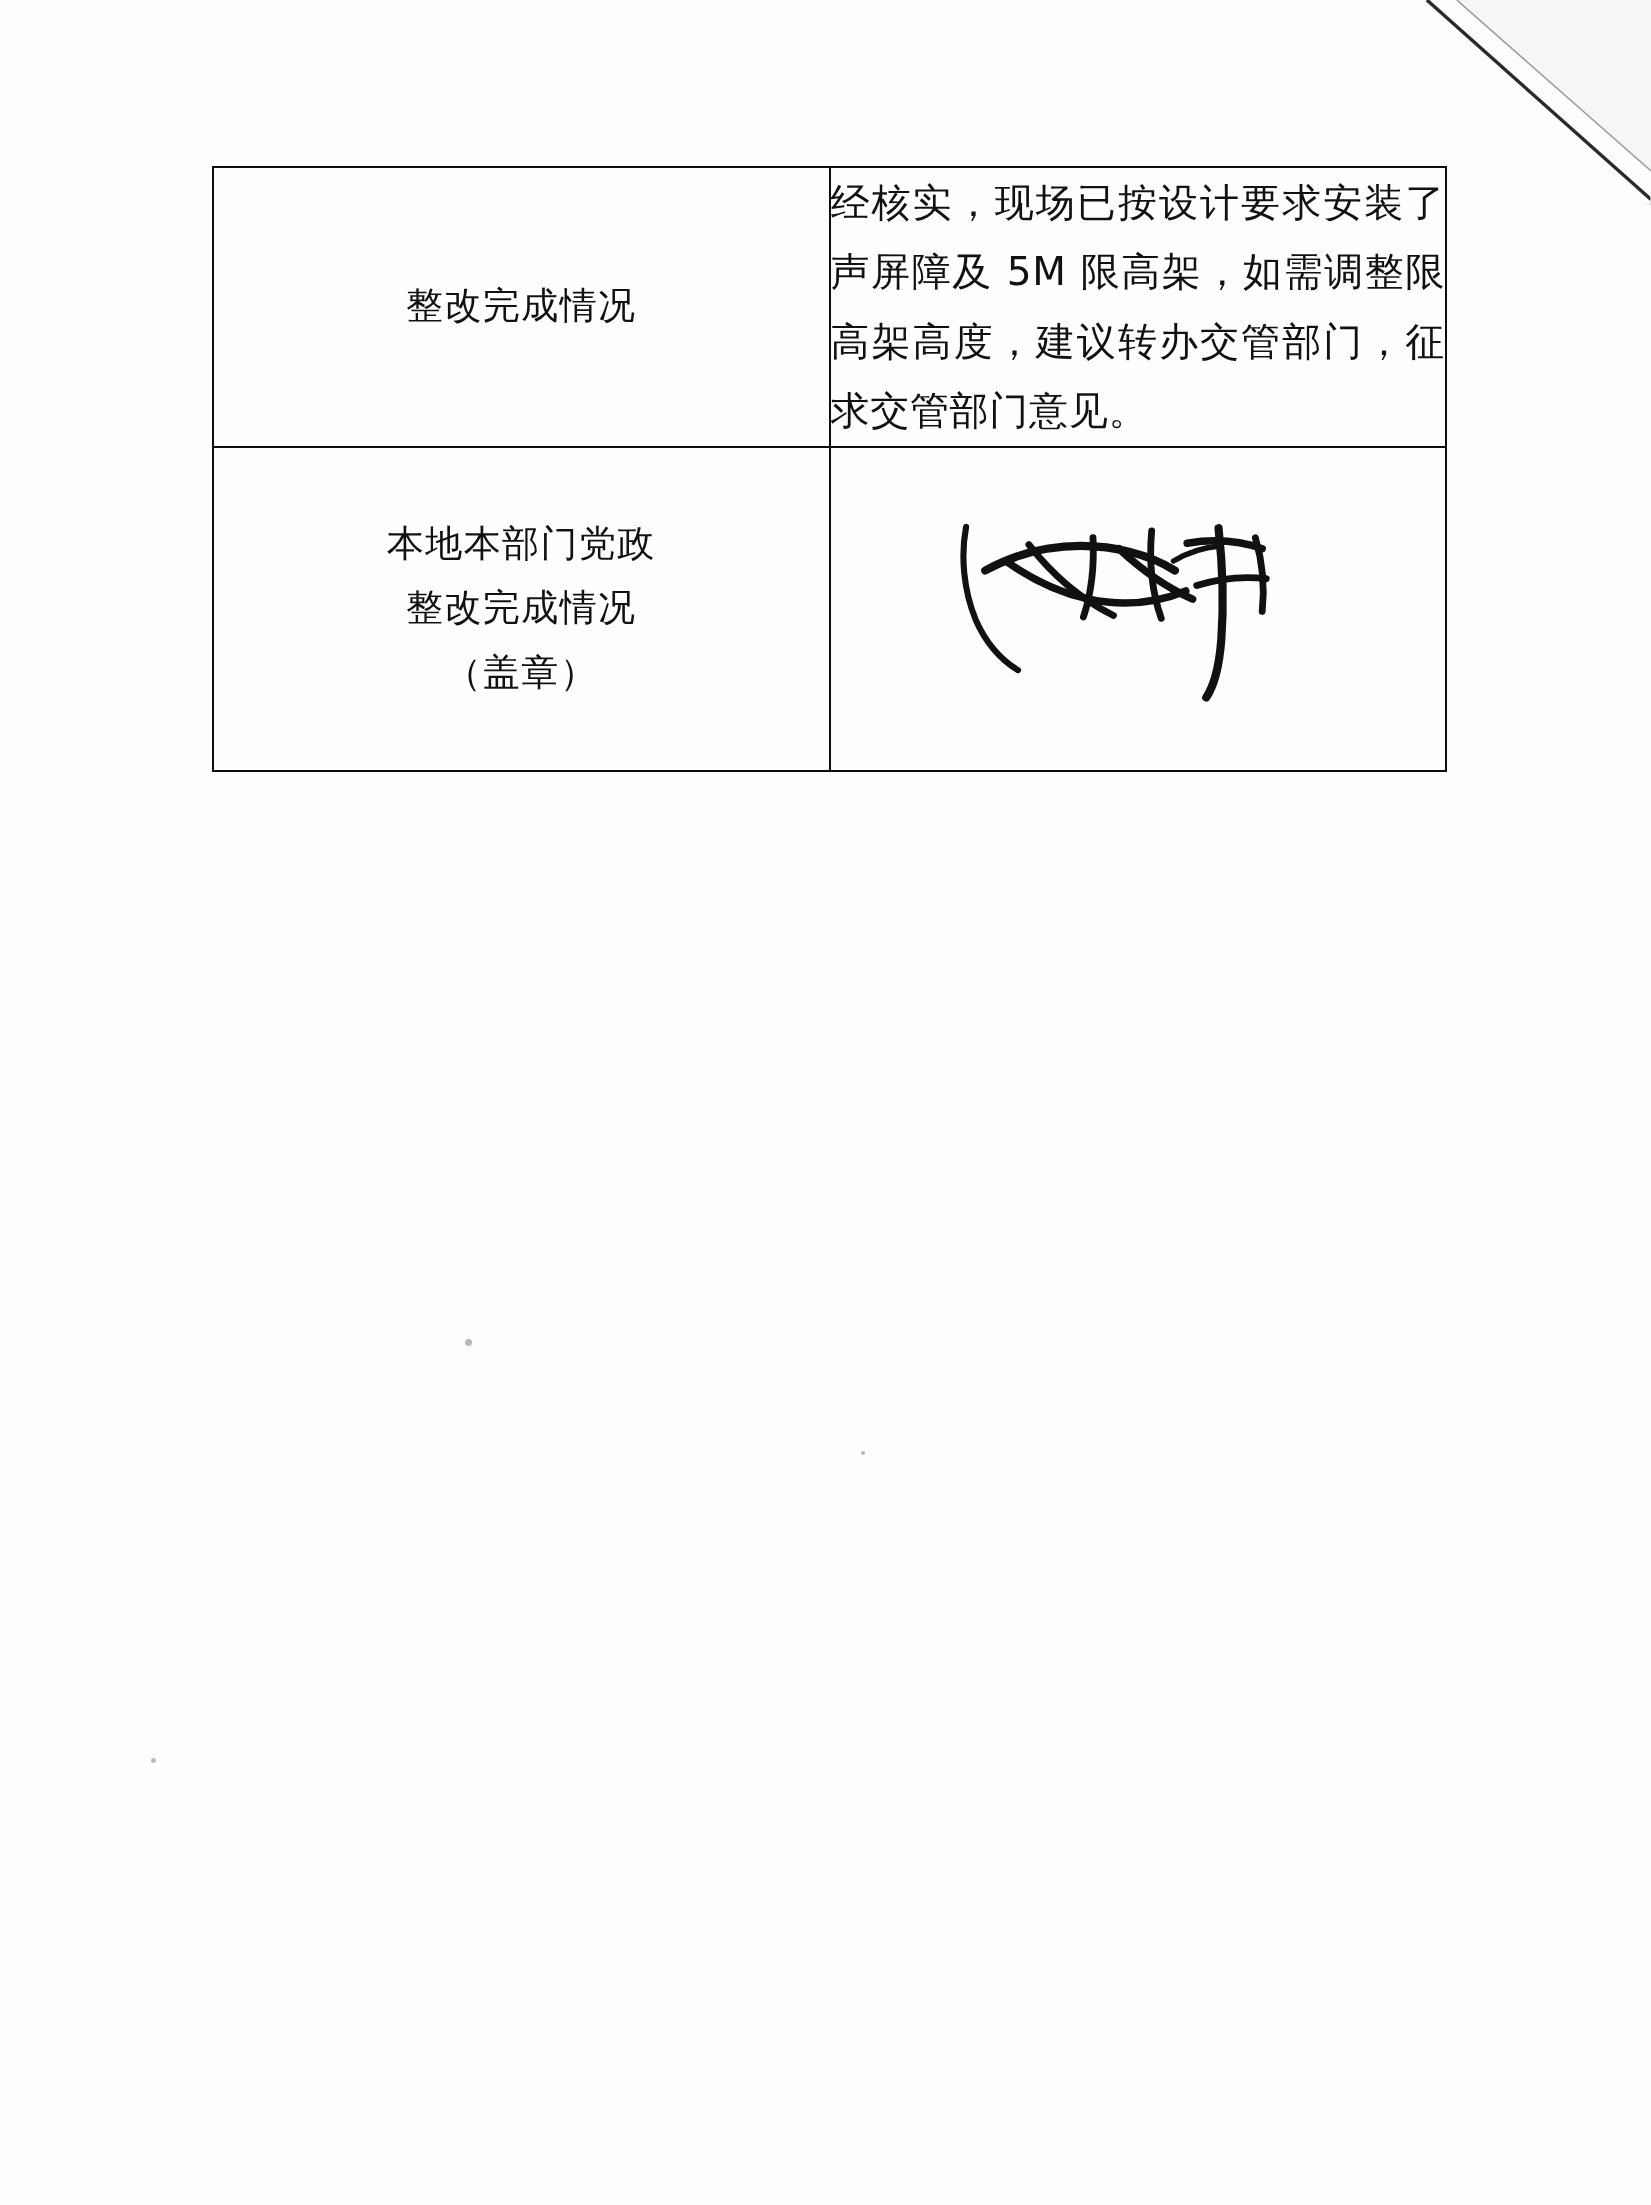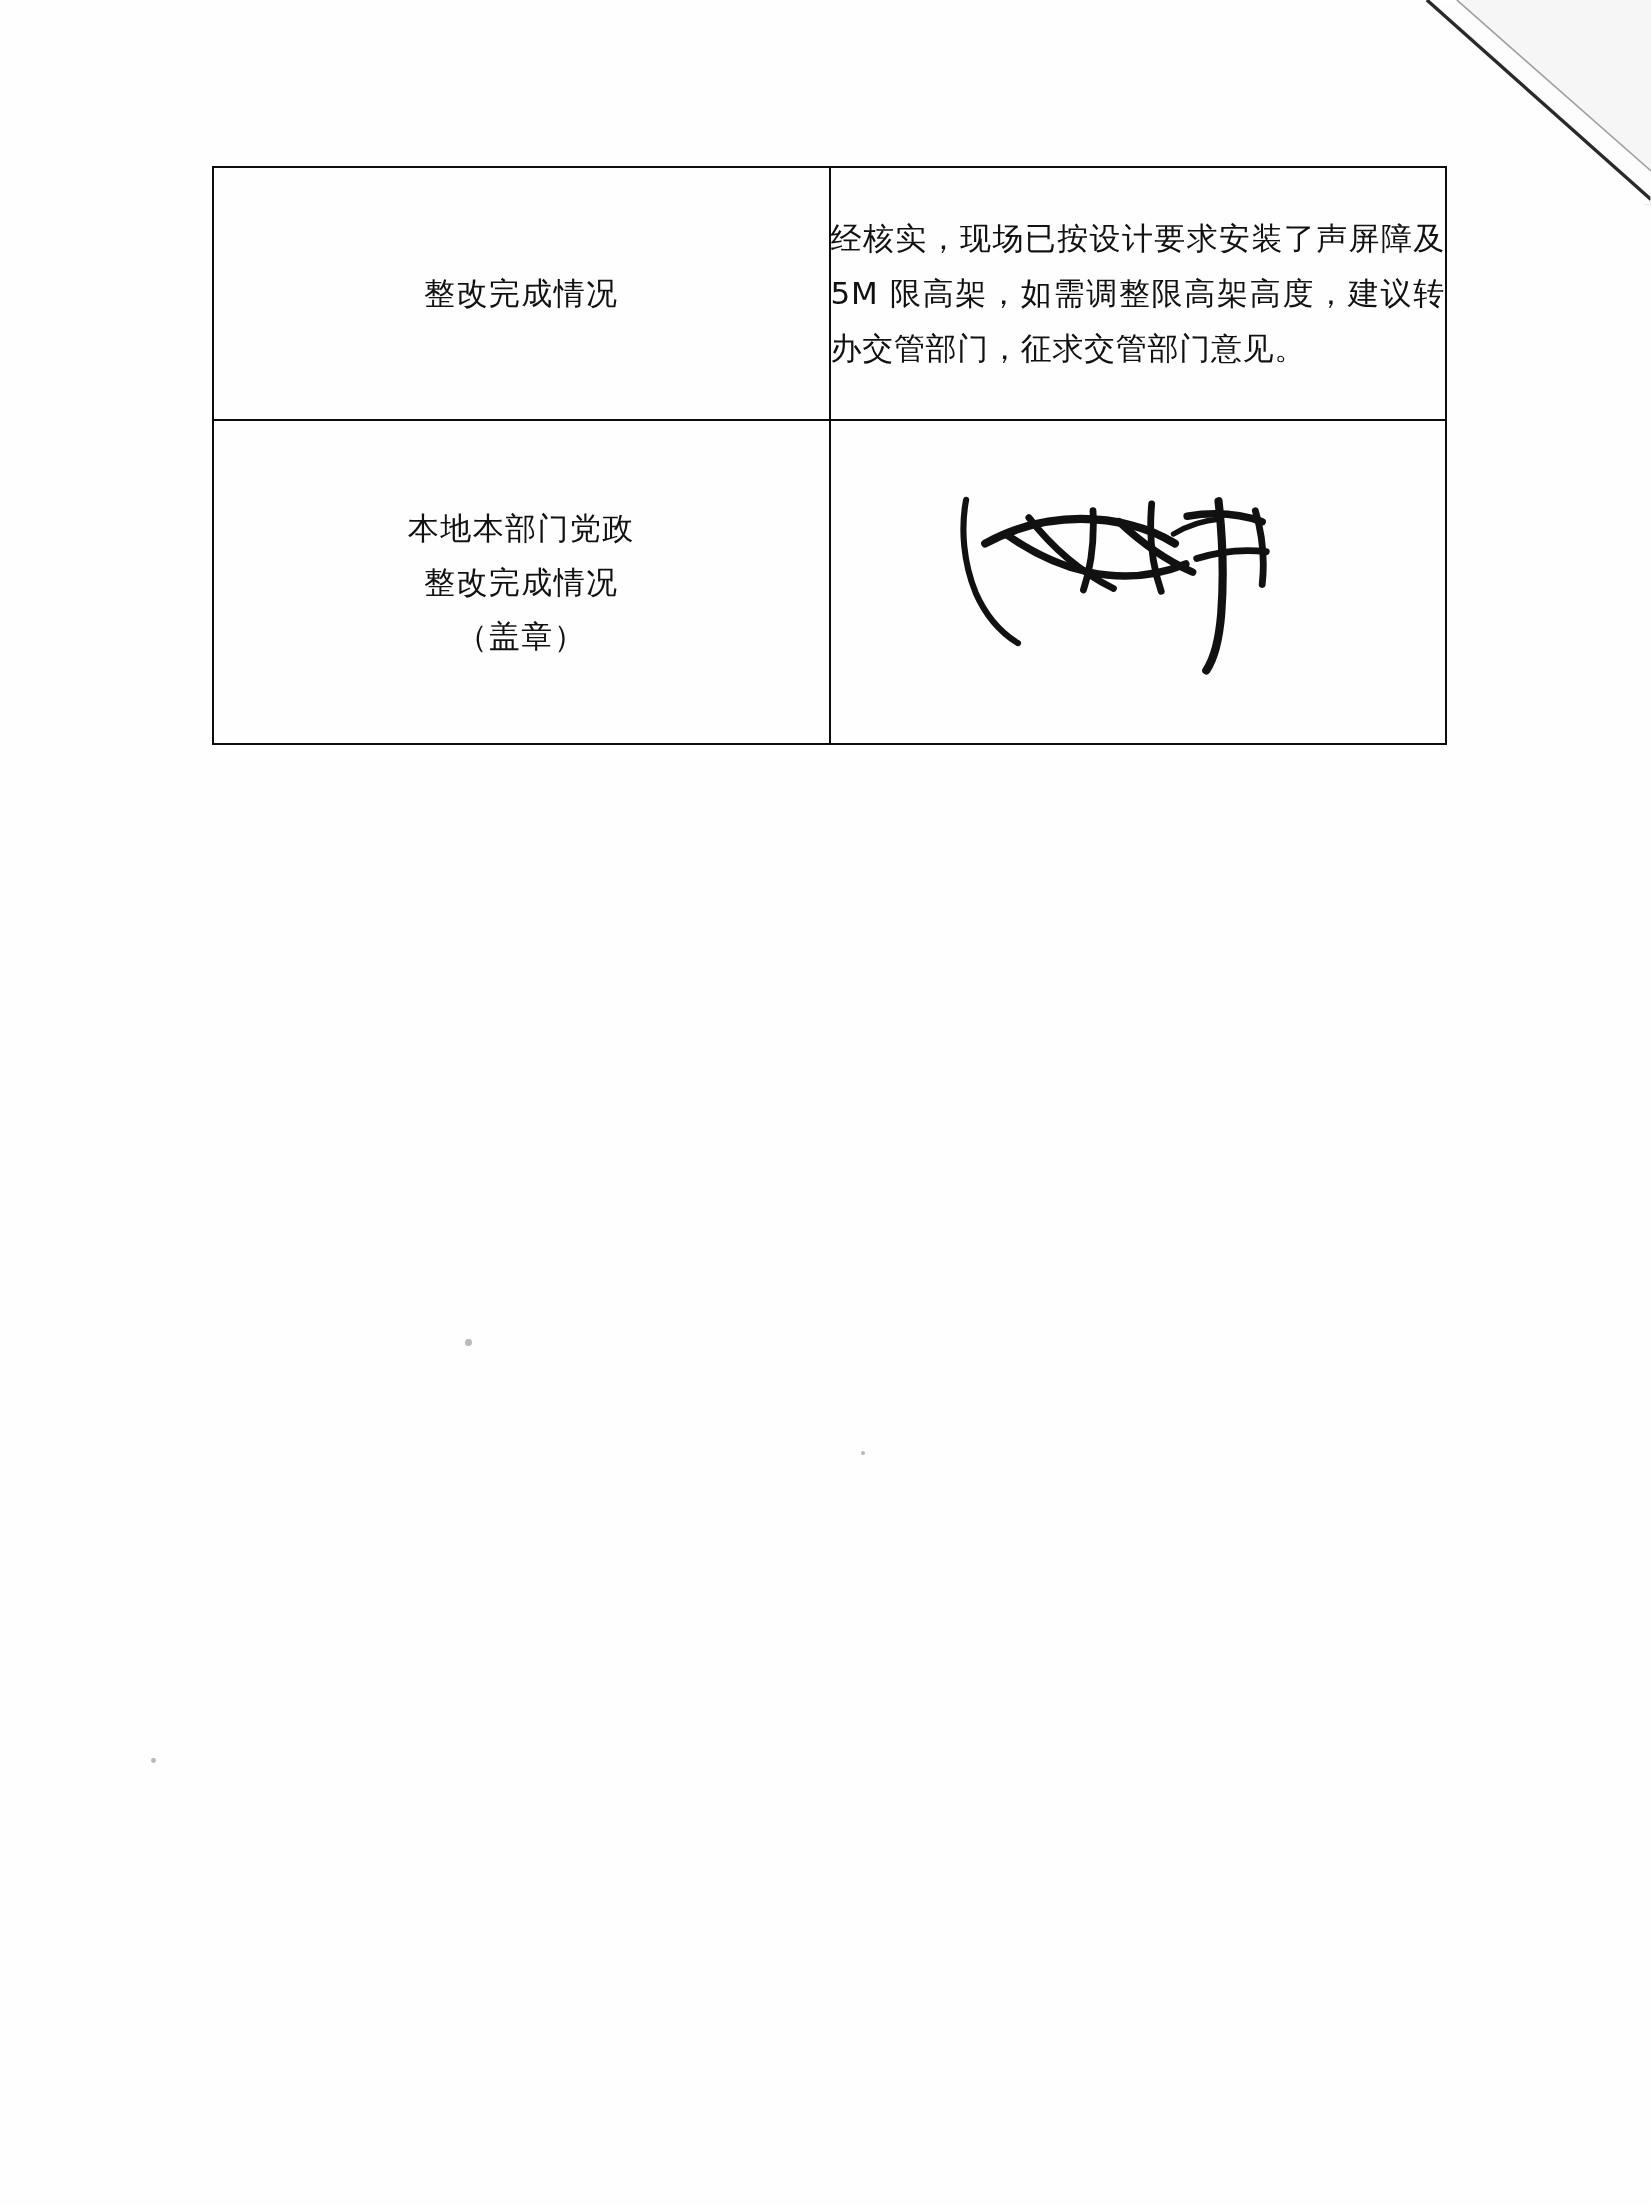--- a/index.html
+++ b/index.html
@@ -47,30 +47,30 @@
     padding: 0;
   }
 
   .row-status td { height: 251px; }
   .row-leader td { height: 124px; }
   .row-party  td { height: 322px; }
 
   .label-cell {
     text-align: center;
     font-family: "DejaVu Sans", "Liberation Sans", sans-serif;
-    font-size: 31px;
+    font-size: 37px;
     line-height: 1.75;
     color: #111;
     letter-spacing: 1.4px;
   }
   .label-cell .line { display: block; }
 
   .value-cell {
     padding: 12.3px 18px 12.3px 20.5px;
-    font-size: 31px;
+    font-size: 39px;
     line-height: 1.78;
     color: #111;
     text-align: justify;
     text-justify: inter-ideograph;
     letter-spacing: 0.7px;
   }
 
   
   .sig-wrap {
     position: relative;

